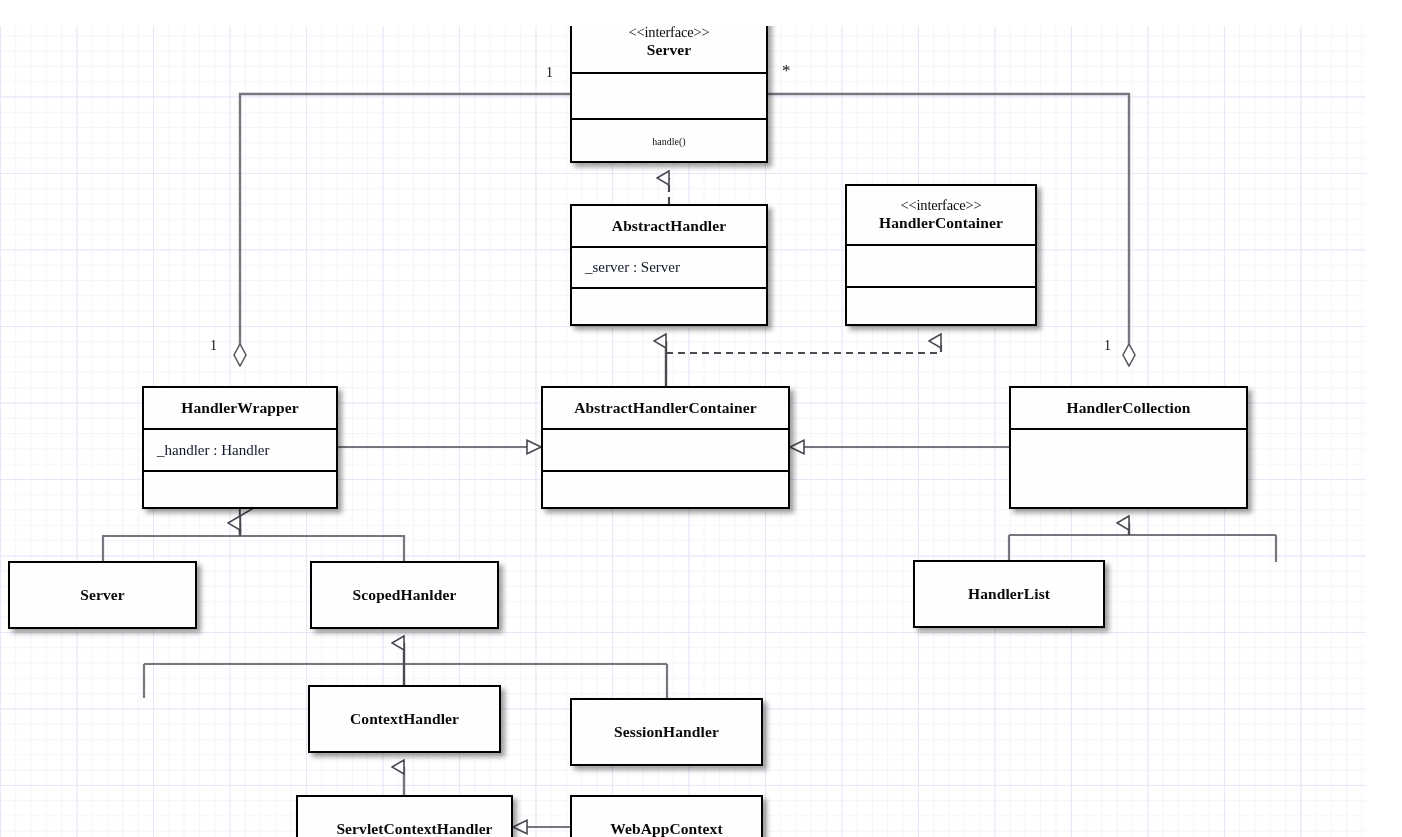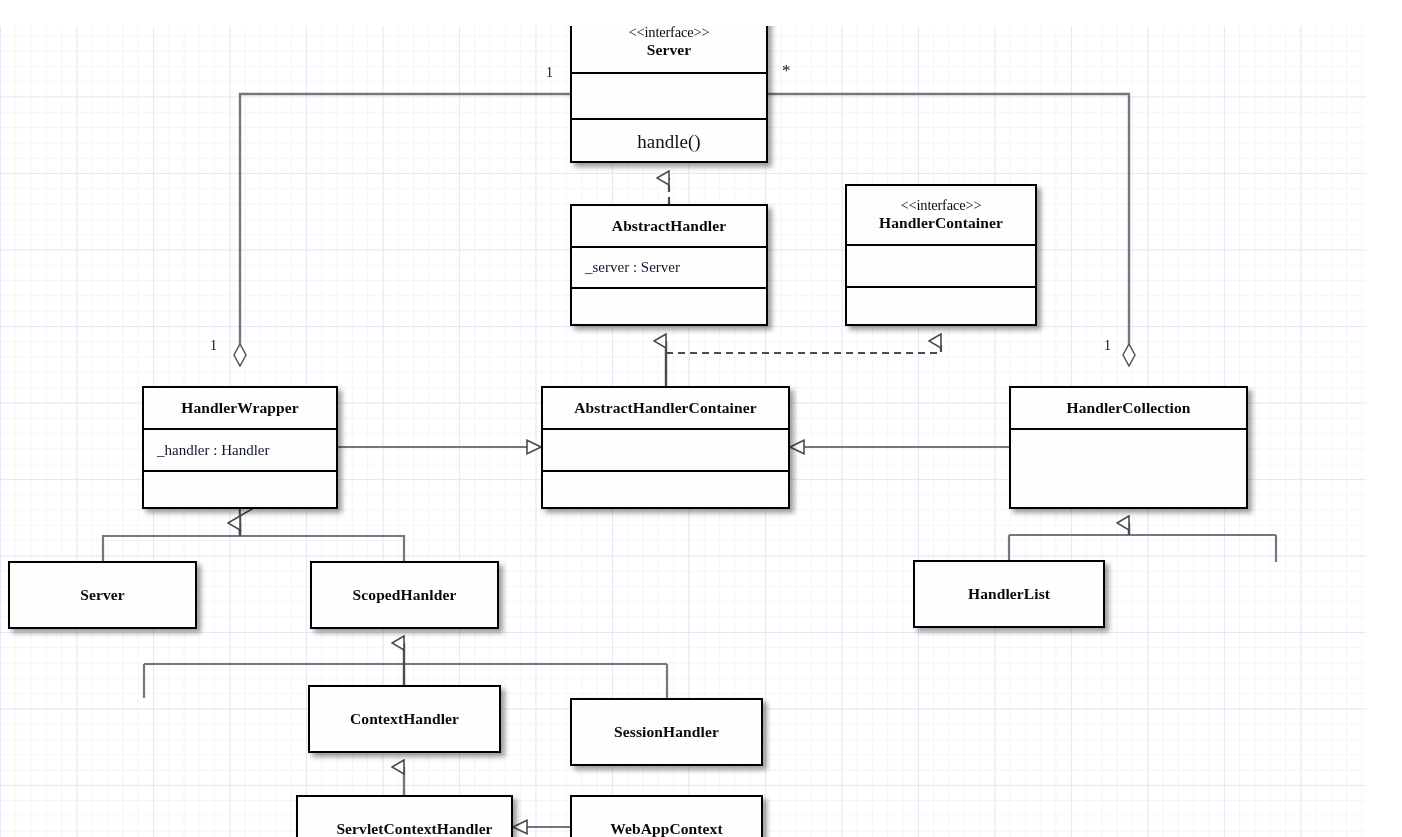--- a/index.html
+++ b/index.html
@@ -64,21 +64,21 @@
   }
   .cls .attr {
     font-size: 15px;
     color: #0f172a;
     width: 100%;
     padding-left: 13px;
     box-sizing: border-box;
     justify-content: flex-start;
   }
   .cls .op {
-    font-size: 19px;
+    font-size: 10px;
     color: #111;
     justify-content: center;
   }
   .mult {
     position: absolute;
     font-size: 14px;
     color: #111;
     z-index: 6;
   }
   .mult.star { font-size: 17px; line-height: 6px; }

